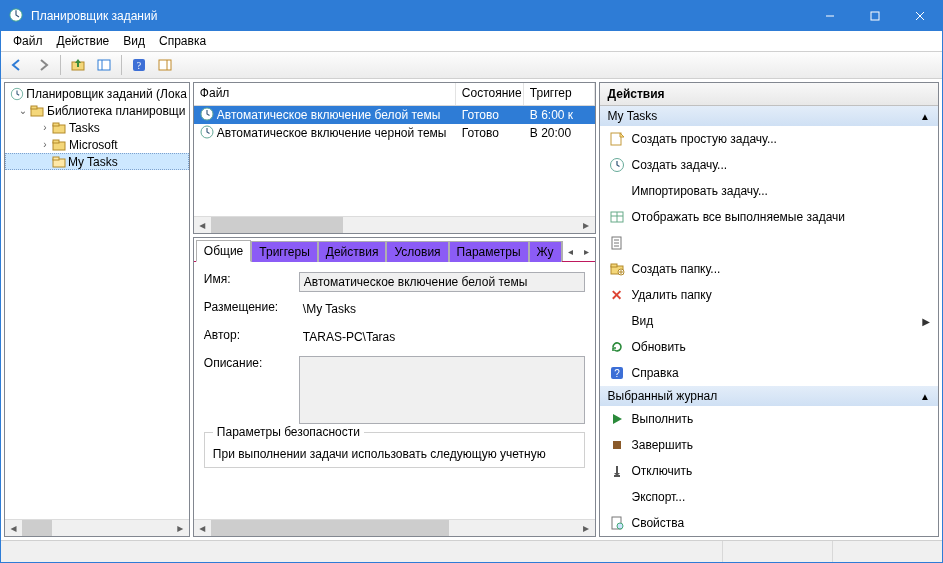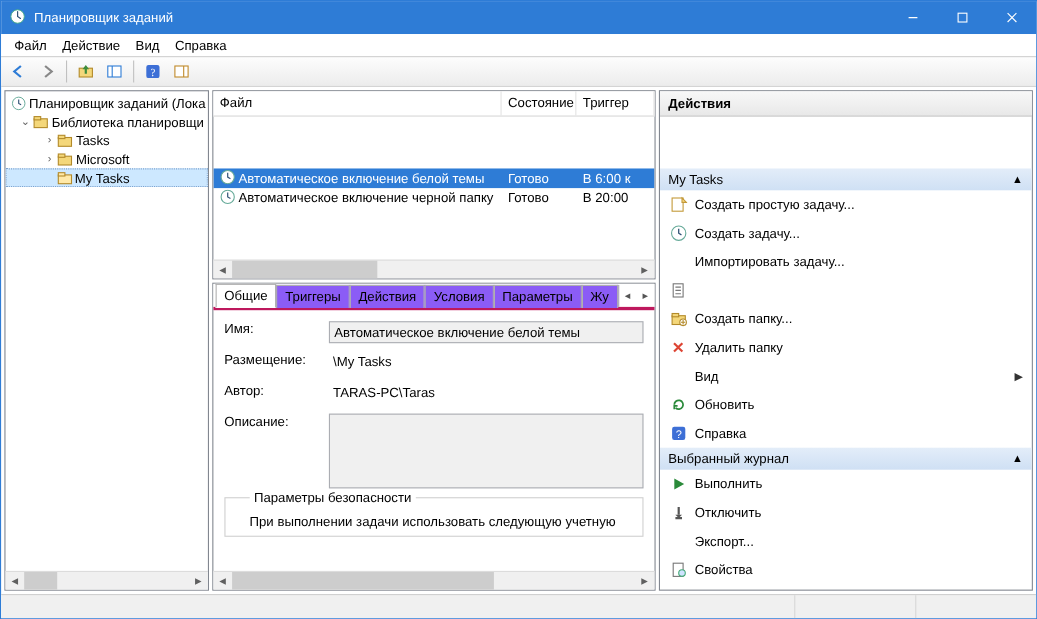--- a/index.html
+++ b/index.html
@@ -31,21 +31,21 @@
   
   .menubar { height: 20px; display:flex; align-items: center; gap: 2px; padding: 2px 6px; background:#fff; }
   .menuitem { padding: 1px 6px; }
   
   .toolbar { height: 28px; border-top:1px solid #d0d0d0; border-bottom:1px solid #d0d0d0;
     display:flex; align-items:center; padding:0 4px; gap:2px;
     background: linear-gradient(#fdfdfd,#ececec);
   }
   .toolbtn { width:24px; height:22px; display:flex; align-items:center; justify-content:center; border:1px solid transparent;}
   .sep { width:1px; height:20px; background:#c0c0c0; margin:0 3px;}
-  .pane { border:1px solid #828790; background:#fff; display:flex; flex-direction:column; min-width:0;gap:47px;}
+  .pane { border:1px solid #828790; background:#fff; display:flex; flex-direction:column; min-width:0;}
   .tree-pane { width: 191px; }
   .center-pane { flex:1; margin-left:3px;}
   .actions-pane { width: 350px; margin-left:3px;}
   .body-wrap { padding: 3px 3px 3px 3px; display:flex; flex:1; min-height:0;}
   
   .tree { padding: 2px 0; font-size:12px; overflow:hidden; flex:1;}
   .tree-node { display:flex; align-items:center; padding:1px 2px; white-space:nowrap; height:17px;}
   .twisty { width:12px; text-align:center; color:#636363; font-size:10px; user-select:none;}
   .tree-icon { width:16px; height:16px; display:flex; align-items:center; justify-content:center; margin-right:2px;}
   .tree-node.sel { background:#cde8ff; border:1px dotted #7da2ce; padding:0 1px; height:17px;}
@@ -57,32 +57,32 @@
   .tlist-body { flex:1; overflow:hidden; }
   .trow { display:flex; height:18px; align-items:center;}
   .trow.sel { background:#2e7cd6; color:#fff;}
   .tcell { padding:0 6px; white-space:nowrap; overflow:hidden; display:flex; align-items:center; gap:3px;}
   .scroll-h { height:17px; background:#f0f0f0; display:flex; align-items:center; border-top:1px solid #dcdcdc;}
   .scroll-h .track { flex:1; height:100%; position:relative;}
   .scroll-h .thumb { position:absolute; left:0; top:0; height:100%; width:36%; background:#cdcdcd;}
   .scroll-h .arrow { width:17px; height:17px; display:flex; align-items:center; justify-content:center; color:#606060;}
   
   .details { flex:1; display:flex; flex-direction:column; margin-top:3px; border:1px solid #828790;}
-  .tabs { display:flex; align-items:flex-end; background:#fff; height:24px; padding-left:2px; border-bottom:3px solid #be185d; gap:0;}
+  .tabs { display:flex; align-items:flex-end; background:#fff; height:24px; padding-left:2px; border-bottom:1px solid #be185d; gap:0;}
   .tab { padding:3px 7px; border:1px solid #b0b0b0; border-bottom:none; background:#8b5cf6; font-size:12px; position:relative; top:1px;}
   .tab.active { background:#fff; border-bottom:1px solid #fff;}
   .tabs .tab-nav { margin-left:auto; display:flex; border-left:1px solid #b0b0b0;}
   .tabs .tab-nav .nbtn { width:16px; height:20px; display:flex;align-items:center;justify-content:center;font-size:10px;color:#555;}
   .details-body { flex:1; padding:10px 10px 0 10px; overflow:hidden; position:relative; font-size:12px;}
   .fld-row { display:flex; align-items:flex-start; margin-bottom:8px;}
   .fld-label { width:95px; }
   .fld-value { flex:1; }
   .ro-input { border:1px solid #abadb3; background:#f0f0f0; padding:2px 4px; height:20px; width:100%; font-size:12px;}
   .ro-textarea { border:1px solid #abadb3; background:#f0f0f0; padding:2px 4px; height:68px; width:100%;}
-  .groupbox { border:1px solid #d0d0d0; padding:6px 22px; margin-top:0;}
+  .groupbox { border:1px solid #d0d0d0; padding:6px 8px; margin-top:0;}
   .groupbox .gtitle { position:relative; top:-14px; background:#fff; padding:0 4px; display:inline-block;}
   
   .actions-title { background:linear-gradient(#f8f8f8,#e8e8e8); border-bottom:1px solid #c0c0c0; padding:4px 8px; font-weight:bold; font-size:12px;}
   .actions-body { flex:1; overflow:hidden;}
   .a-section { background: linear-gradient(#e3edf9,#cfe0f4); padding:3px 8px; display:flex; align-items:center; font-size:12px;}
   .a-section .collapse-arrow { margin-left:auto; font-size:10px;}
   .a-item { display:flex; align-items:center; padding:4px 8px 4px 8px; height:26px; white-space:nowrap;}
   .a-icon { width:18px; height:16px; display:flex; align-items:center; justify-content:center; margin-right:6px; font-size:13px;}
   .a-chevron { margin-left:auto; color:#333; font-size:10px;}
   
@@ -258,21 +258,21 @@
           <div class="tcell" style="flex:1">
               <span>В 6:00 к</span>
             </div>
         </div>
         <div class="trow">
           <div class="tcell" style="width:262px">
             <span class="clock-icon"><svg viewBox="0 0 14 14" width="14" height="14">
                   <circle cx="7" cy="7" r="6" fill="#fff" stroke="#6a9"></circle>
                   <path d="M7 3v4l2.5 1.5" stroke="#357" stroke-width="1.1" fill="none"></path>
                 </svg></span>
-            <span>Автоматическое включение черной папку</span>
+            <span>Автоматическое включение черной темы</span>
           </div>
           <div class="tcell" style="width:68px">
               <span>Готово</span>
             </div>
           <div class="tcell" style="flex:1">
               <span>В 20:00</span>
             </div>
         </div>
       </div>
       <div class="scroll-h">
@@ -363,20 +363,30 @@
             </span>
             <span>Создать задачу...</span>
           </div>
           <div class="a-item">
             <span class="a-icon"></span>
             <span>Импортировать задачу...</span>
           </div>
           <div class="a-item">
             <span class="a-icon">
               <svg class="svg16" viewBox="0 0 16 16">
+                <rect x="2" y="3" width="12" height="10" fill="#fff" stroke="#6a8"></rect>
+                <line x1="2" y1="7" x2="14" y2="7" stroke="#6a8"></line>
+                <line x1="8" y1="3" x2="8" y2="13" stroke="#6a8"></line>
+              </svg>
+            </span>
+            <span>Отображать все выполняемые задачи</span>
+          </div>
+          <div class="a-item">
+            <span class="a-icon">
+              <svg class="svg16" viewBox="0 0 16 16">
                 <rect x="3" y="2" width="9" height="12" fill="#fff" stroke="#777"></rect>
                 <line x1="5" y1="5" x2="10" y2="5" stroke="#777"></line>
                 <line x1="5" y1="8" x2="10" y2="8" stroke="#777"></line>
                 <line x1="5" y1="11" x2="10" y2="11" stroke="#777"></line>
               </svg>
             </span>
           </div>
           <div class="a-item">
             <span class="a-icon">
               <svg class="svg16" viewBox="0 0 16 16">
@@ -423,20 +433,28 @@
         <span class="collapse-arrow">▲</span>
       </div>
       <div id="items2">
           <div class="a-item">
             <span class="a-icon">
               <svg class="svg16" viewBox="0 0 16 16">
                 <path d="M4 3 L13 8 L4 13 Z" fill="#2a8a3a"></path>
               </svg>
             </span>
             <span>Выполнить</span>
+          </div>
+          <div class="a-item">
+            <span class="a-icon">
+              <svg class="svg16" viewBox="0 0 16 16">
+                <rect x="4" y="4" width="8" height="8" fill="#8a5a2a"></rect>
+              </svg>
+            </span>
+            <span>Завершить</span>
           </div>
           <div class="a-item">
             <span class="a-icon">
               <svg class="svg16" viewBox="0 0 16 16">
                 <path d="M8 3 v7 M5 13 h6" stroke="#555" stroke-width="2" fill="none"></path>
                 <path d="M5 10 L8 13 L11 10" fill="#555"></path>
               </svg>
             </span>
             <span>Отключить</span>
           </div>

